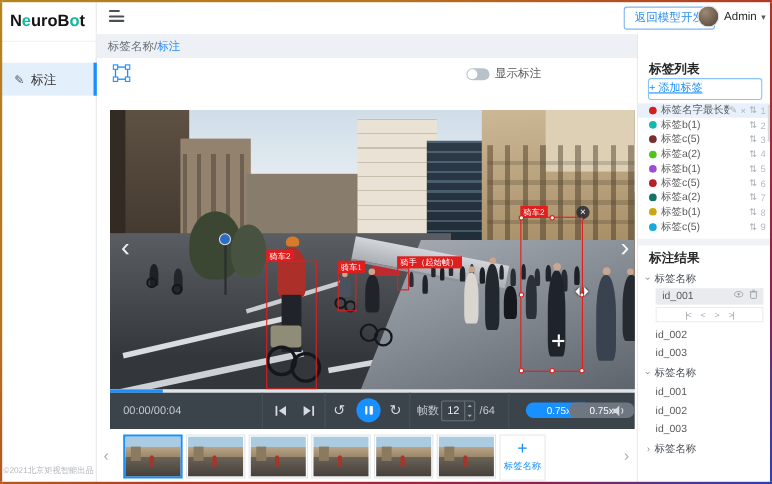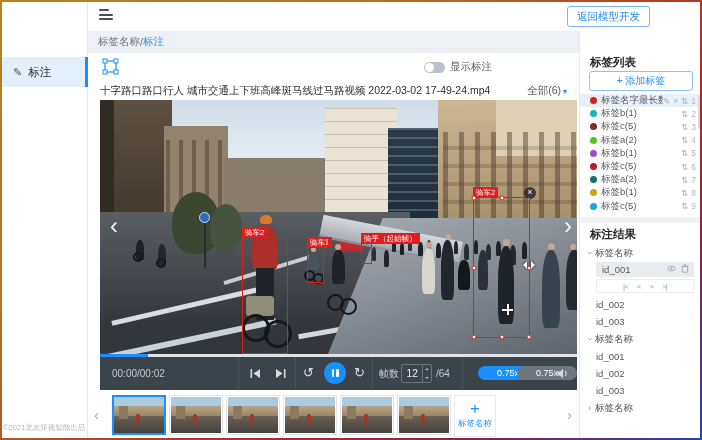--- a/index.html
+++ b/index.html
@@ -141,21 +141,21 @@
   .thumb-img::after { content:""; position:absolute; left:44%; top:48%; width:7%; height:26%; background:#a8352c; border-radius:40% 40% 0 0; }
   .add-tile { position:absolute; left:366px; top:1px; width:42px; height:42px; border:1px solid #e8eaed; background:#fff; cursor:pointer;
               display:flex; flex-direction:column; align-items:center; justify-content:center; color:#1890ff; }
   .add-plus { font-size:16px; line-height:14px; }
   .add-label { font-size:8.5px; margin-top:2px; }
 
   
   .panel { position:absolute; left:579px; top:31px; width:123px; height:409px; background:#fff; border-left:1px solid #e7e9ec; z-index:4; }
   .panel-title { position:absolute; left:10px; font-size:11.5px; font-weight:bold; color:#262626; }
   .add-tag-btn { position:absolute; left:9px; top:40px; width:104px; height:20px; background:#fff; border:1px solid #8cc3f5; border-radius:3px;
-                 color:#1890ff; font-size:10px; text-align:center; line-height:18px; cursor:pointer; }
+                 color:#1890ff; font-size:10px; text-align:left; line-height:18px; cursor:pointer;text-decoration:underline; }
   .tag-list { position:absolute; left:0; top:63px; width:123px; }
   .tag-row { position:relative; height:13.2px; display:flex; align-items:center; padding:0 7px 0 10px; cursor:pointer; }
   .tag-row.selected { background:#e8f1fb; }
   .tag-dot { width:7px; height:7px; border-radius:50%; flex:0 0 auto; }
   .tag-name { margin-left:4px; font-size:9.5px; color:#595959; white-space:nowrap; overflow:hidden; flex:1; }
   .tag-icons { display:flex; align-items:center; gap:3px; color:#a9aeb4; font-size:8.5px; }
   .tag-order { color:#b4b9bf; font-size:8.5px; }
   .scrollbar { position:absolute; right:1px; top:64px; width:3px; height:34px; border-radius:2px; background:#d6d9dd; }
   .panel-divider { position:absolute; left:0; top:186px; width:123px; height:6px; background:#f0f2f5; }
   .result-title { position:absolute; left:10px; top:196px; font-size:11.5px; font-weight:bold; color:#262626; }
@@ -171,34 +171,40 @@
   .pag-row { width:98px; height:14px; margin:2px 0 4px 16px; border:1px solid #ebedf0; display:flex; align-items:center; justify-content:center; gap:9px; }
   .pag-ico { font-size:8px; color:#9aa0a6; letter-spacing:-1px; cursor:pointer; }
 </style>
 </head>
 <body>
 
 <div class="page">
   <div class="frame"></div>
 
   <div class="sidebar">
+    <div class="logo" id="logo"><span>N</span><span class="accent">e</span><span>ur</span><span>o</span><span>B</span><span class="accent">o</span><span>t</span></div>
     <div class="side-item">
       <span class="pen">✎</span>
       <span>标注</span>
     </div>
     <div class="copyright">©2021北京矩视智能出品</div>
   </div>
 
   <div class="topbar">
     <div class="trigger">
         <i></i>
         <i></i>
         <i></i>
       </div>
     <button class="back-btn">返回模型开发</button>
+    <div class="user">
+      <span class="avatar"></span>
+      <span class="user-name">Admin</span>
+      <span class="caret">▾</span>
+    </div>
   </div>
 
   <div class="crumb-bar">
     <span class="crumb-root">标签名称</span>
     <span class="crumb-sep">/</span>
     <span class="crumb-cur">标注</span>
   </div>
 
   <div class="card">
     <div class="tool-row">
@@ -210,26 +216,20 @@
         <rect x="12" y="12" width="4" height="4" fill="#fff" stroke="#1890ff"></rect>
       </svg>
       <div class="toggle-wrap">
         <span class="toggle">
             <span class="knob"></span>
           </span>
         <span class="toggle-label">显示标注</span>
       </div>
     </div>
 
-    <div class="title-row">
-      <span class="video-title">十字路口路口行人 城市交通上下班高峰斑马线过马路视频 2022-03-02 17-49-24.mp4</span>
-      <span class="filter">
-        <span>全部(6)</span><span class="caret">▾</span>
-      </span>
-    </div>
 
     <div class="video">
       <div class="sky"></div>
       <div class="bldgL1"></div>
       <div class="bldgL1b"></div>
       <div class="bldgL2"></div>
       <div class="bldgL2w"></div>
       <div class="bldgC1"></div>
       <div class="bldgWhite"></div>
       <div class="bldgWhiteLines"></div>
@@ -329,21 +329,21 @@
 
     <div class="progress">
         <span class="played"></span>
       </div>
 
     <div class="controls">
       <div class="divider" style="left:138px"></div>
       <div class="divider" style="left:195px"></div>
       <div class="divider" style="left:272px"></div>
       <div class="divider" style="left:362px"></div>
-      <span class="time">00:00/00:02</span>
+      <span class="time">00:00/00:04</span>
       <svg class="ctl-ico" style="left:149px" viewBox="0 0 13 13">
         <rect x="1.5" y="2" width="1.6" height="9" fill="#d7dbe0"></rect>
           <path d="M11 2 L4.5 6.5 L11 11 Z" fill="#d7dbe0"></path>
       </svg>
       <svg class="ctl-ico" style="left:174px" viewBox="0 0 13 13">
         <rect x="9.9" y="2" width="1.6" height="9" fill="#d7dbe0"></rect>
           <path d="M2 2 L8.5 6.5 L2 11 Z" fill="#d7dbe0"></path>
       </svg>
       <span class="rot-ico" style="left:203px">↺</span>
       <div class="pause-btn"></div>

